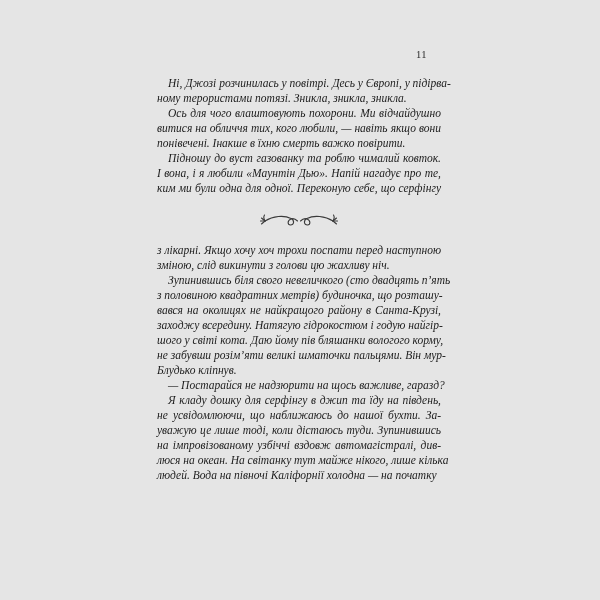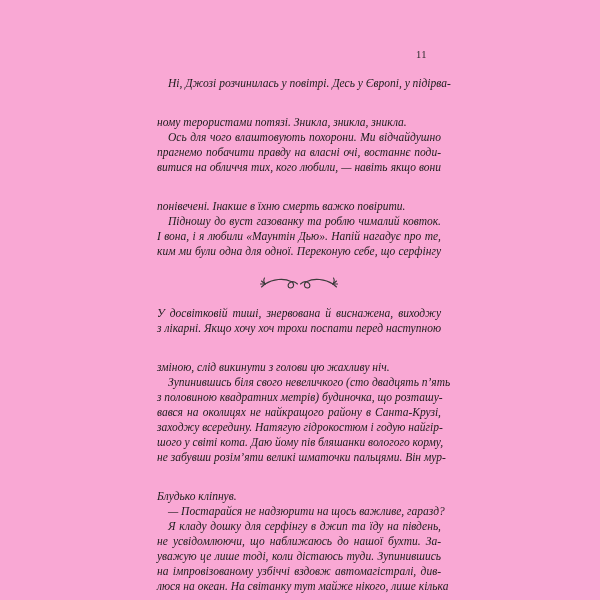--- a/index.html
+++ b/index.html
@@ -7,21 +7,21 @@
     padding: 0;
     width: 600px;
     height: 600px;
     background: #ffffff;
     overflow: hidden;
   }
   .page {
     position: relative;
     width: 600px;
     height: 600px;
-    background: #f9a8d4;
+    background: #e5e5e5;
     font-family: "Liberation Serif", "DejaVu Serif", serif;
     color: #1c1c1c;
   }
   .page-number {
     position: absolute;
     top: 49px;
     left: 357px;
     width: 70px;
     text-align: right;
     font-size: 10.5px;
@@ -38,21 +38,21 @@
     font-style: italic;
   }
   .para { margin: 0; }
   .line {
     display: block;
     height: 15px;
     white-space: nowrap;
     text-align: justify;
     text-align-last: justify;
   }
-  .line.end { text-align-last: left; margin-top: 24px; }
+  .line.end { text-align-last: left; }
   .line.indent { text-indent: 11px; }
   .ornament {
     height: 16px;
     margin: 17px 0 14px 0;
     display: flex;
     justify-content: center;
     align-items: center;
   }
   .ornament svg { display: block; }
 </style>
@@ -61,21 +61,20 @@
 
 <div class="page">
   <div class="page-number">11</div>
   <div class="text-block" id="text-block">
       <div class="para">
         <div class="line indent">Ні, Джозі розчинилась у повітрі. Десь у Європі, у підірва-</div>
         <div class="line end">ному терористами потязі. Зникла, зникла, зникла.</div>
       </div>
       <div class="para">
         <div class="line indent">Ось для чого влаштовують похорони. Ми відчайдушно</div>
-        <div class="line">прагнемо побачити правду на власні очі, востаннє поди-</div>
         <div class="line">витися на обличчя тих, кого любили, — навіть якщо вони</div>
         <div class="line end">понівечені. Інакше в їхню смерть важко повірити.</div>
       </div>
       <div class="para">
         <div class="line indent">Підношу до вуст газованку та роблю чималий ковток.</div>
         <div class="line">І вона, і я любили «Маунтін Дью». Напій нагадує про те,</div>
         <div class="line">ким ми були одна для одної. Переконую себе, що серфінгу</div>
       </div>
   <div class="ornament">
     <svg width="78" height="16" viewBox="0 0 156 32" fill="none" stroke="#3a3a3a" stroke-width="2.2" stroke-linecap="round">
@@ -89,21 +88,20 @@
       <g transform="translate(156 0) scale(-1 1)">
         <path d="M10,16 C26,6 48,4 62,11 C70,15 68,24 61,24 C55,24 54,15 62,12 C67,10 72,13 75,16"></path>
         <path d="M10,16 L3,10"></path>
         <path d="M10,16 L1,16"></path>
         <path d="M10,16 L3,22"></path>
         <path d="M10,16 C7,11 7,7 9,4"></path>
       </g>
     </svg>
   </div>
 <div class="para">
-        <div class="line">У досвітковій тиші, знервована й виснажена, виходжу</div>
         <div class="line">з лікарні. Якщо хочу хоч трохи поспати перед наступною</div>
         <div class="line end">зміною, слід викинути з голови цю жахливу ніч.</div>
       </div>
       <div class="para">
         <div class="line indent">Зупинившись біля свого невеличкого (сто двадцять п’ять</div>
         <div class="line">з половиною квадратних метрів) будиночка, що розташу-</div>
         <div class="line">вався на околицях не найкращого району в Санта-Крузі,</div>
         <div class="line">заходжу всередину. Натягую гідрокостюм і годую найгір-</div>
         <div class="line">шого у світі кота. Даю йому пів бляшанки вологого корму,</div>
         <div class="line">не забувши розім’яти великі шматочки пальцями. Він мур-</div>

